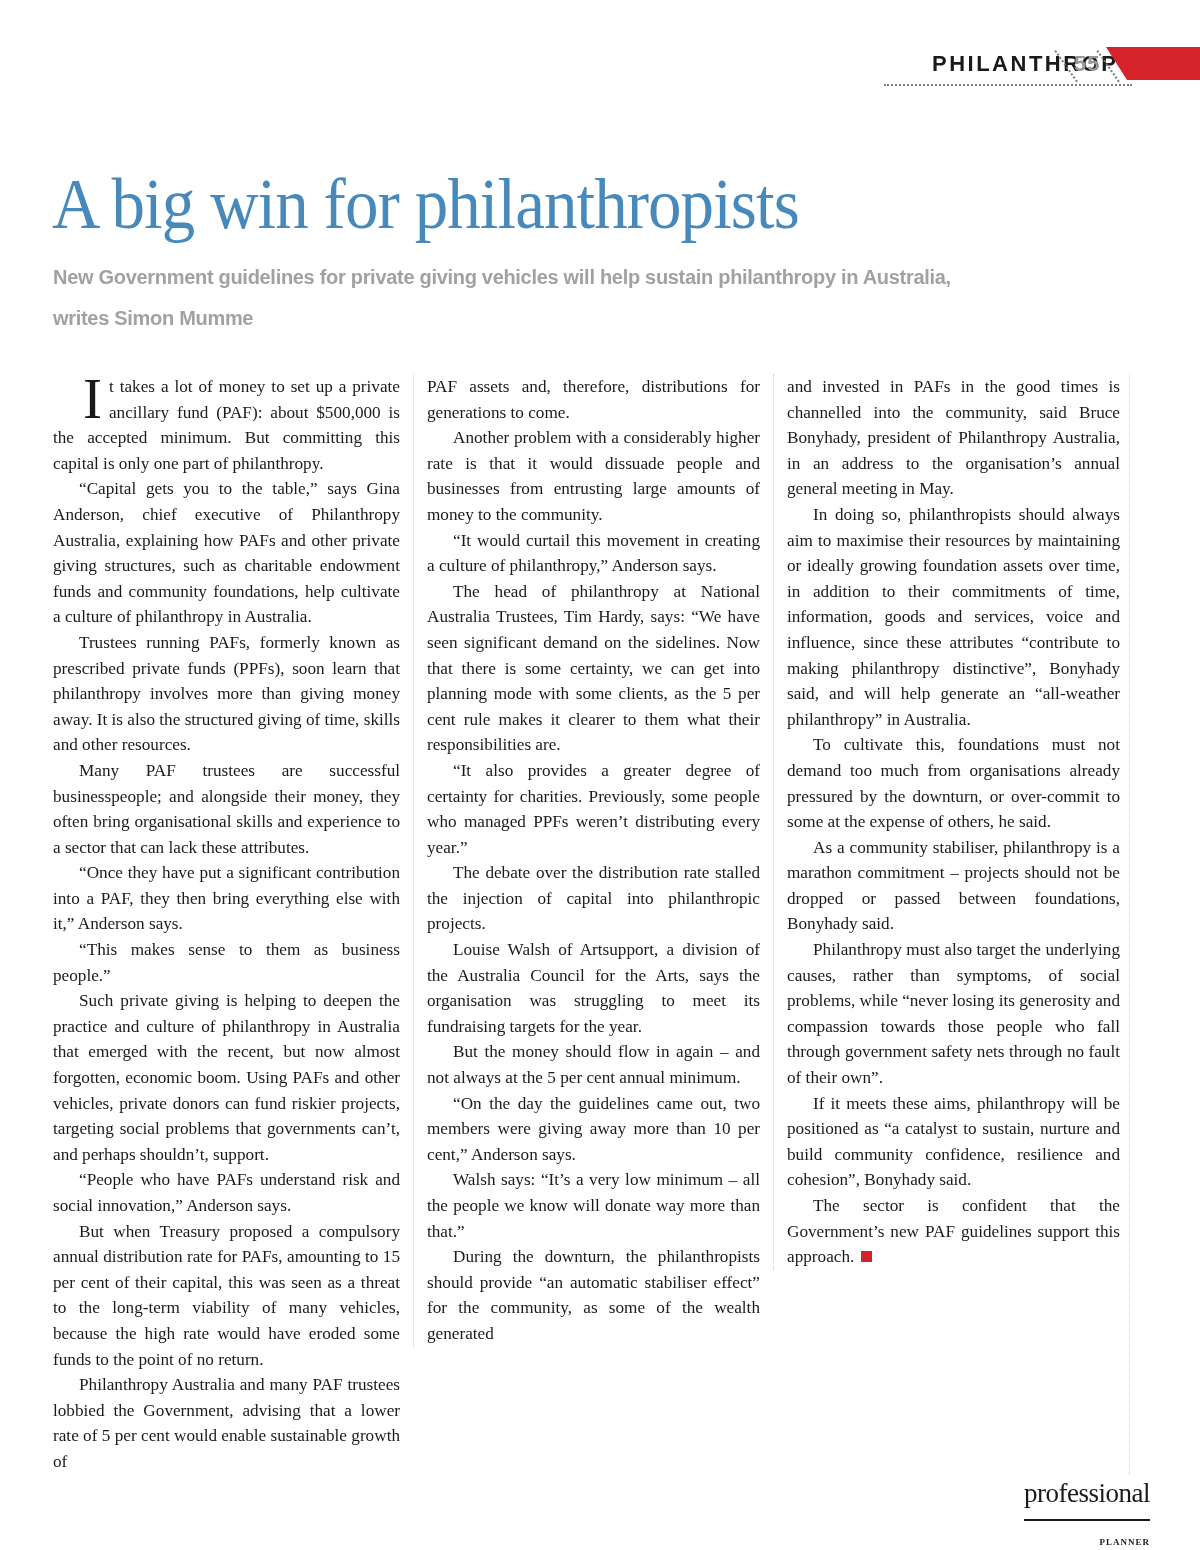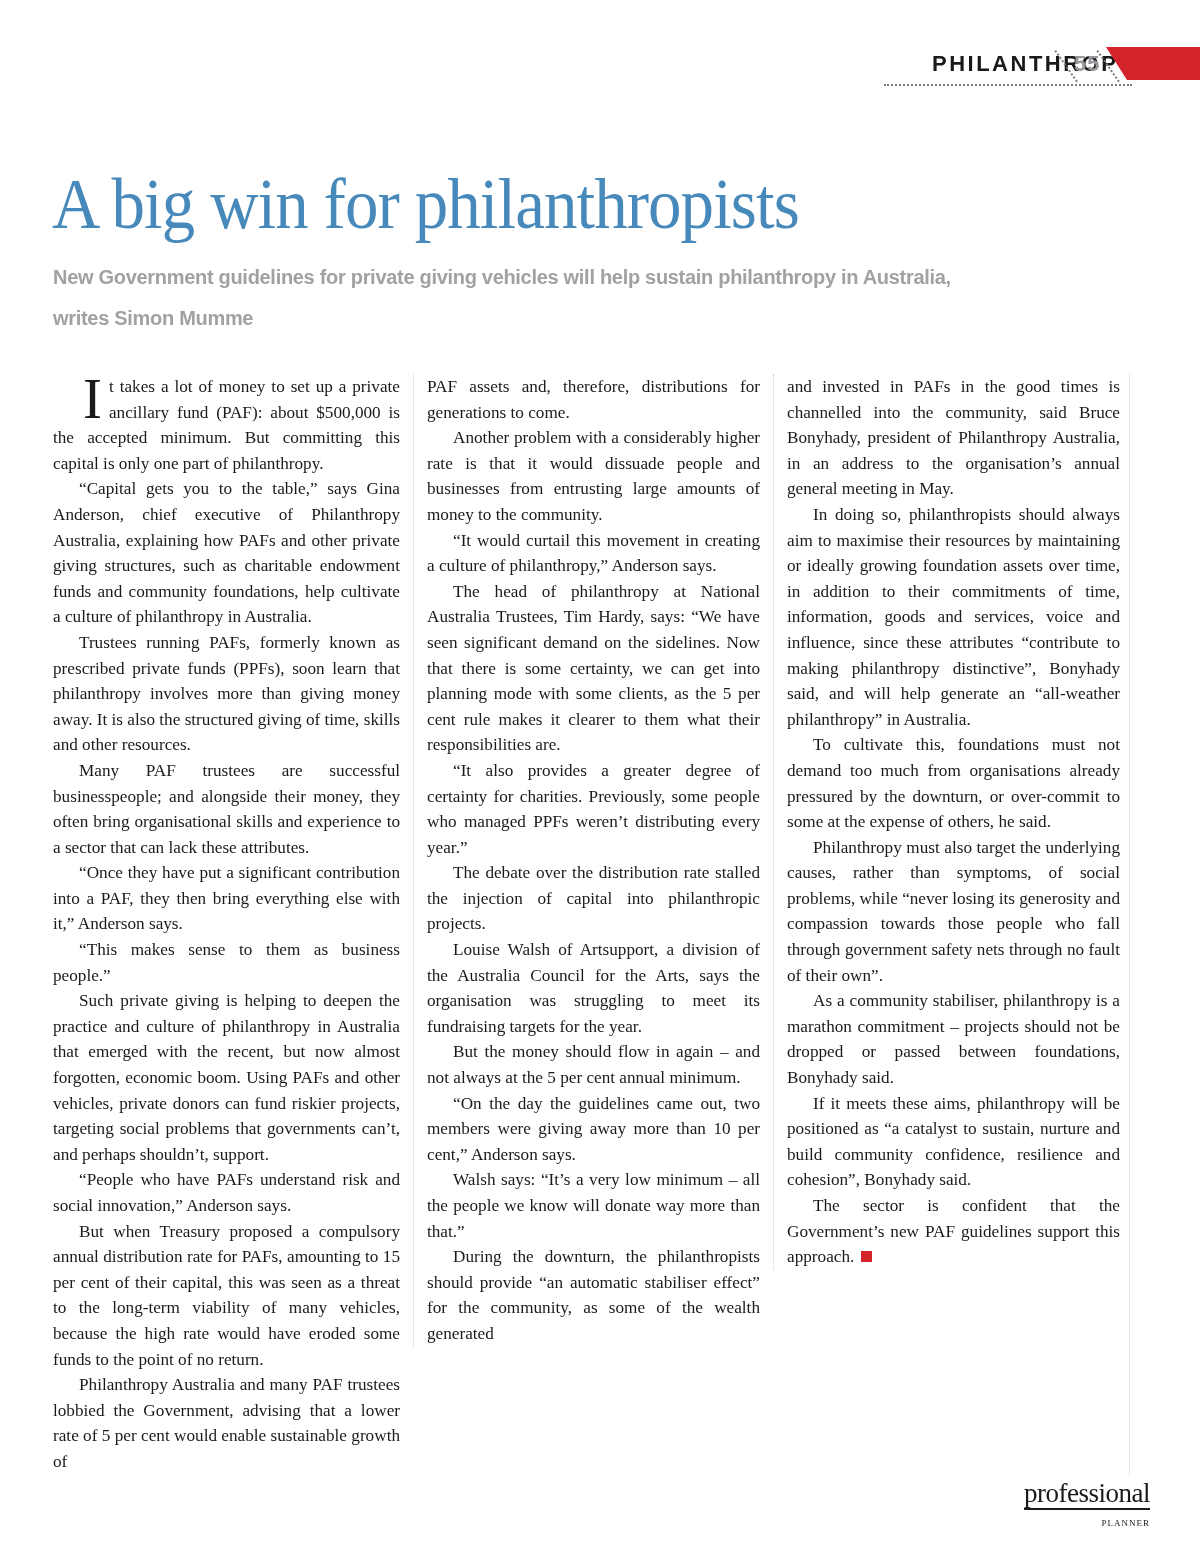--- a/index.html
+++ b/index.html
@@ -104,27 +104,27 @@
 
   
   .logo{
     position:absolute;top:1480px;right:50px;
     text-align:right;color:var(--ink);
   }
   .logo-main{
     font-family:"Liberation Serif",serif;
     font-size:27px;line-height:27px;letter-spacing:-0.5px;
     border-bottom:2px solid var(--ink);
-    padding-bottom:1px;
+    padding-bottom:12px;
     display:inline-block;
   }
   .logo-sub{
     font-family:"Liberation Serif",serif;
-    font-weight:normal;font-size:9px;letter-spacing:1px;
-    margin-top:8px;line-height:10px;
+    font-weight:bold;font-size:9px;letter-spacing:1px;
+    margin-top:16px;line-height:10px;
   }
 </style>
 </head>
 <body>
 
 <div class="section-title">PHILANTHROPY</div>
 <div class="page-num">55</div>
 <div class="diag-dots diag-left"></div>
 <div class="diag-dots diag-right"></div>
 <div class="red-banner"></div>
@@ -159,22 +159,22 @@
       <p class="indent">Louise Walsh of Artsupport, a division of the Australia Council for the Arts, says the organisation was struggling to meet its fundraising targets for the year.</p>
       <p class="indent">But the money should flow in again – and not always at the 5 per cent annual minimum.</p>
       <p class="indent">“On the day the guidelines came out, two members were giving away more than 10 per cent,” Anderson says.</p>
       <p class="indent">Walsh says: “It’s a very low minimum – all the people we know will donate way more than that.”</p>
       <p class="indent">During the downturn, the philanthropists should provide “an automatic stabiliser effect” for the community, as some of the wealth generated</p>
     </div>
     <div class="col">
       <p>and invested in PAFs in the good times is channelled into the community, said Bruce Bonyhady, president of Philanthropy Australia, in an address to the organisation’s annual general meeting in May.</p>
       <p class="indent">In doing so, philanthropists should always aim to maximise their resources by maintaining or ideally growing foundation assets over time, in addition to their commitments of time, information, goods and services, voice and influence, since these attributes “contribute to making philanthropy distinctive”, Bonyhady said, and will help generate an “all-weather philanthropy” in Australia.</p>
       <p class="indent">To cultivate this, foundations must not demand too much from organisations already pressured by the downturn, or over-commit to some at the expense of others, he said.</p>
+      <p class="indent">As a community stabiliser, philanthropy is a marathon commitment – projects should not be dropped or passed between foundations, Bonyhady said.</p>
       <p class="indent">Philanthropy must also target the underlying causes, rather than symptoms, of social problems, while “never losing its generosity and compassion towards those people who fall through government safety nets through no fault of their own”.</p>
-      <p class="indent">As a community stabiliser, philanthropy is a marathon commitment – projects should not be dropped or passed between foundations, Bonyhady said.</p>
       <p class="indent">If it meets these aims, philanthropy will be positioned as “a catalyst to sustain, nurture and build community confidence, resilience and cohesion”, Bonyhady said.</p>
       <p class="indent">The sector is confident that the Government’s new PAF guidelines support this approach.<span class="endmark"></span></p>
     </div>
   </div>
 
 <div class="logo">
   <span class="logo-main">professional</span>
   <div class="logo-sub">PLANNER</div>
 </div>
 

